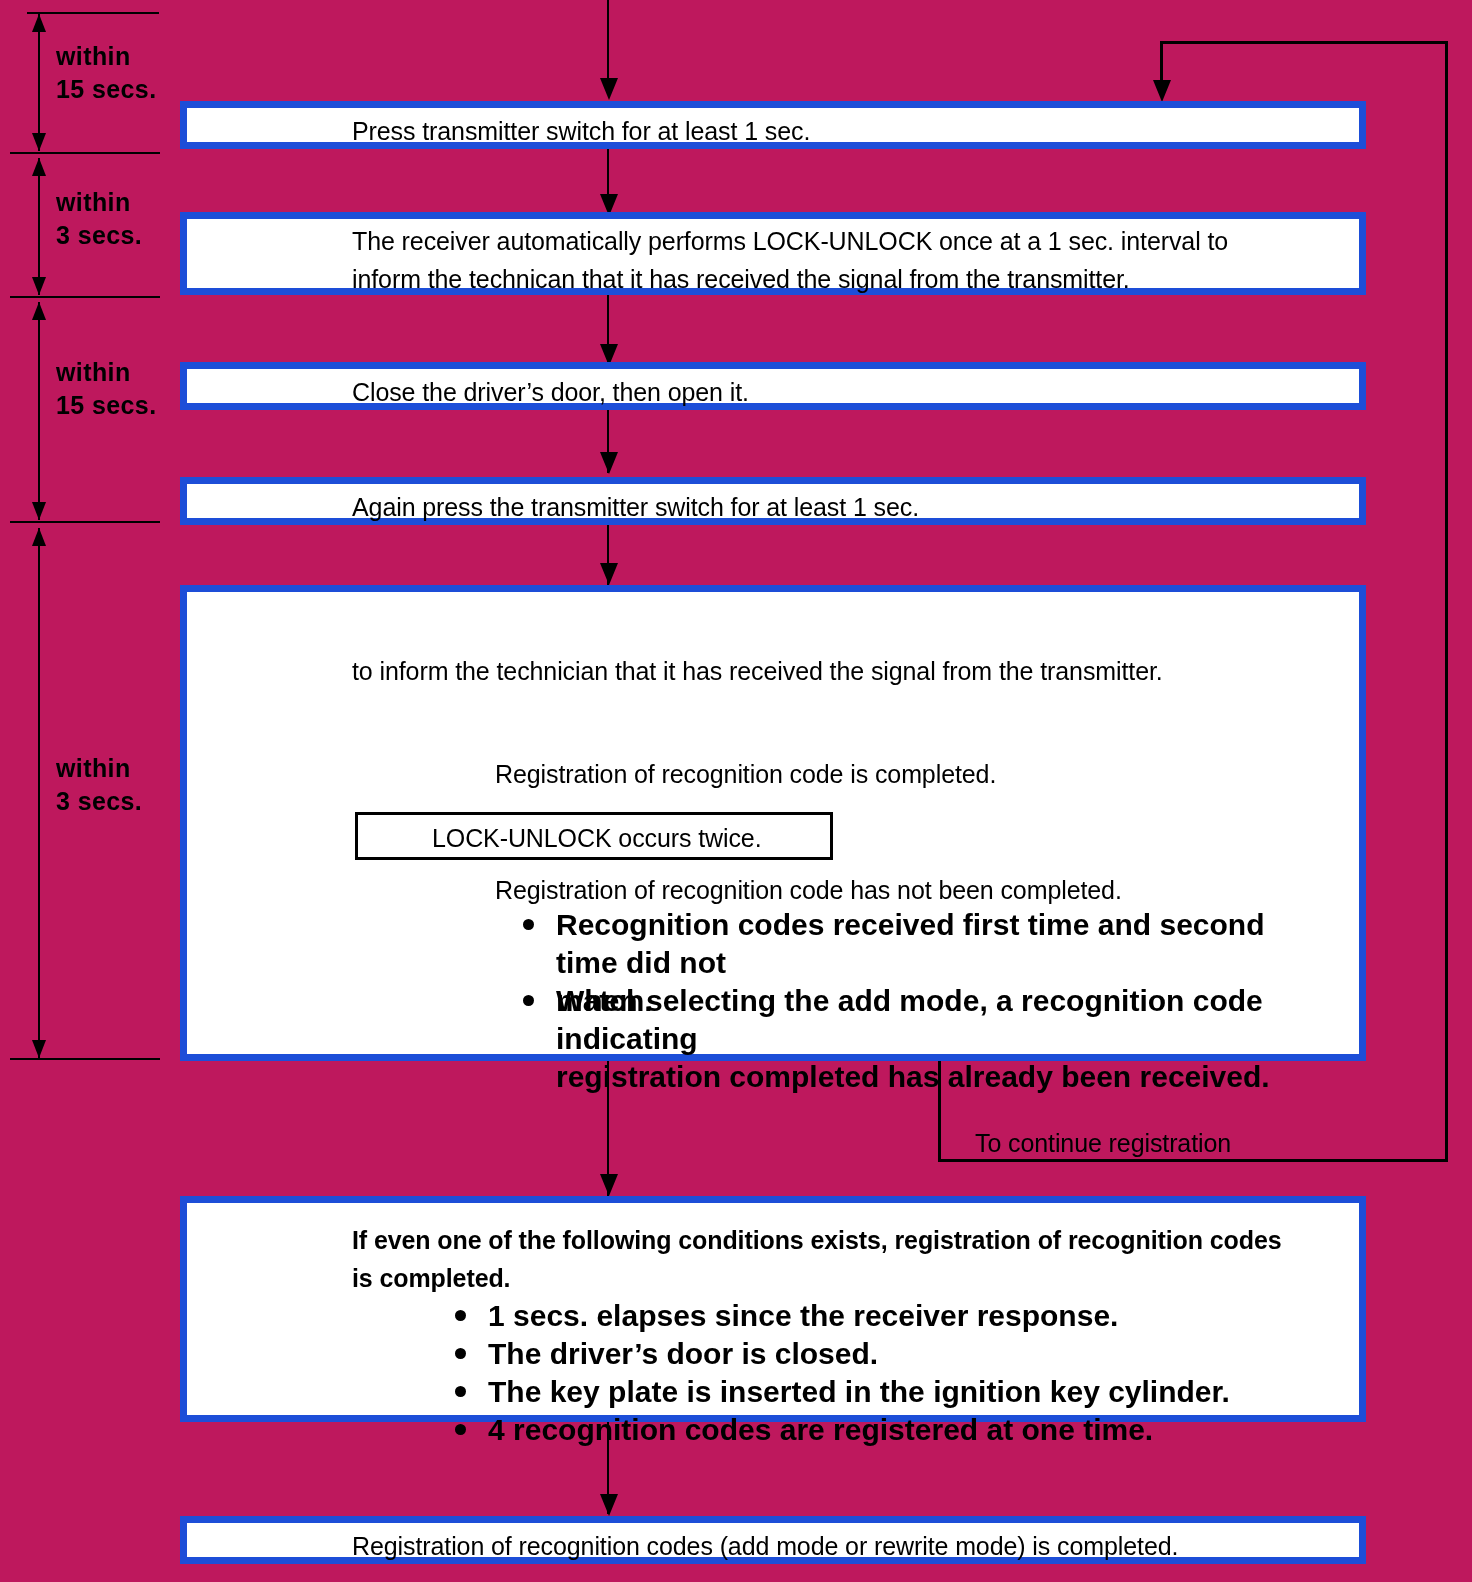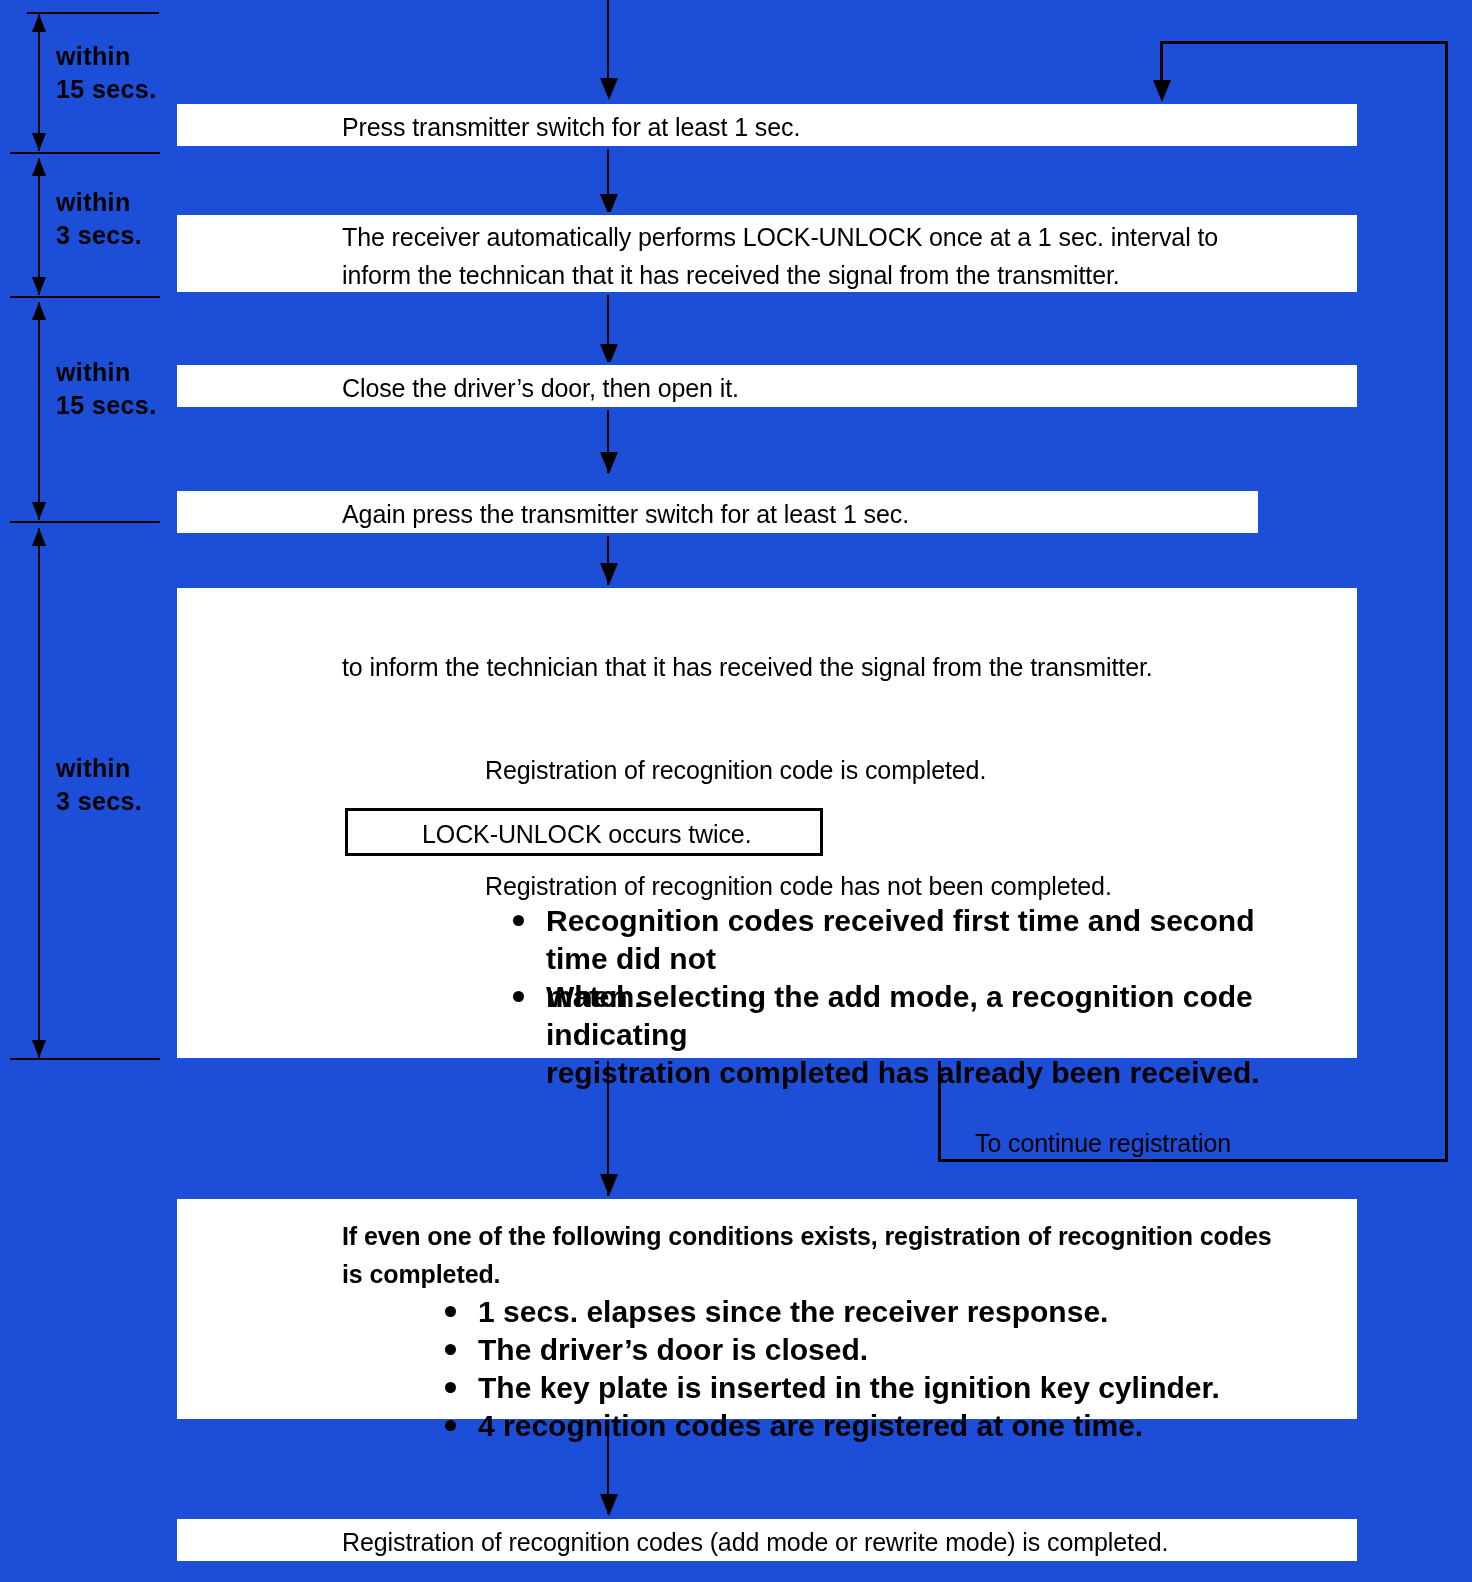--- a/index.html
+++ b/index.html
@@ -8,30 +8,31 @@
     background: #ffffff;
   }
   body {
     font-family: "Liberation Sans", sans-serif;
     color: #000000;
   }
   #canvas {
     position: relative;
     width: 1472px;
     height: 1582px;
-    background: #1d4ed8;
+    background: #be185d;
     overflow: hidden;
   }
 
   
   .box {
     position: absolute;
-    border: 3px solid #1d4ed8;
+    border: 7px solid #1d4ed8;
     background: #fff;
     box-sizing: border-box;
+    margin-left: 6px;
   }
   .innerbox {
     position: absolute;
     border: 3px solid #000;
     background: #fff;
     box-sizing: border-box;
   }
   .txt {
     position: absolute;
     font-size: 25px;
@@ -187,21 +188,21 @@
 
   <div class="box" style="left:174px; top:212px; width:1186px; height:83px;">
     <div class="txt" style="left:165px; top:3px;">The receiver automatically performs LOCK-UNLOCK once at a 1 sec. interval to</div>
     <div class="txt" style="left:165px; top:41px;">inform the technican that it has received the signal from the transmitter.</div>
   </div>
 
   <div class="box" style="left:174px; top:362px; width:1186px; height:48px;">
     <div class="txt" style="left:165px; top:4px;">Close the driver’s door, then open it.</div>
   </div>
 
-  <div class="box" style="left:174px; top:488px; width:1087px; height:48px;">
+  <div class="box" style="left:174px; top:477px; width:1186px; height:48px;">
     <div class="txt" style="left:165px; top:4px;">Again press the transmitter switch for at least 1 sec.</div>
   </div>
 
   <div class="box" style="left:174px; top:585px; width:1186px; height:476px;">
 
     <div class="txt" style="left:165px; top:60px;">to inform the technician that it has received the signal from the transmitter.</div>
 
     <div class="txt" style="left:308px; top:163px;">Registration of recognition code is completed.</div>
 
     <div class="innerbox" style="left:168px; top:220px; width:478px; height:48px;">

